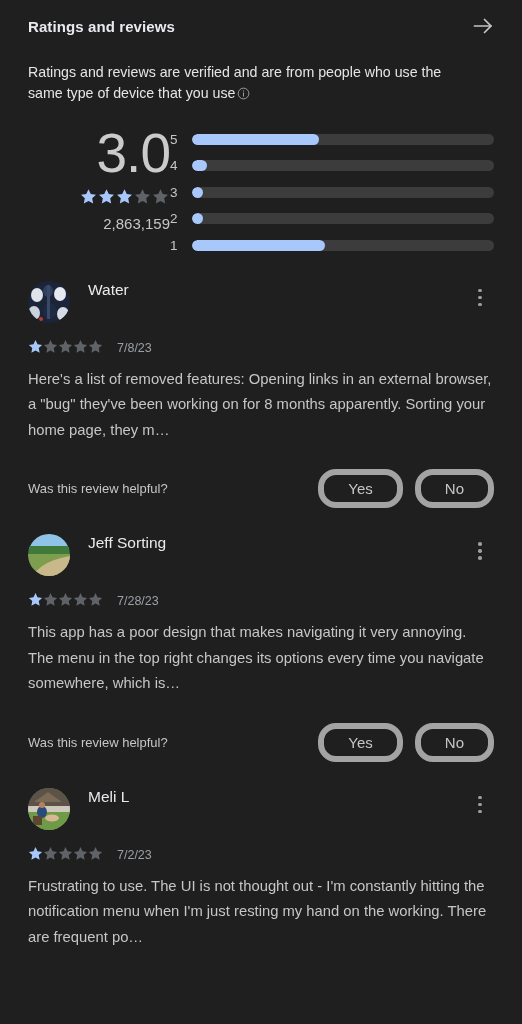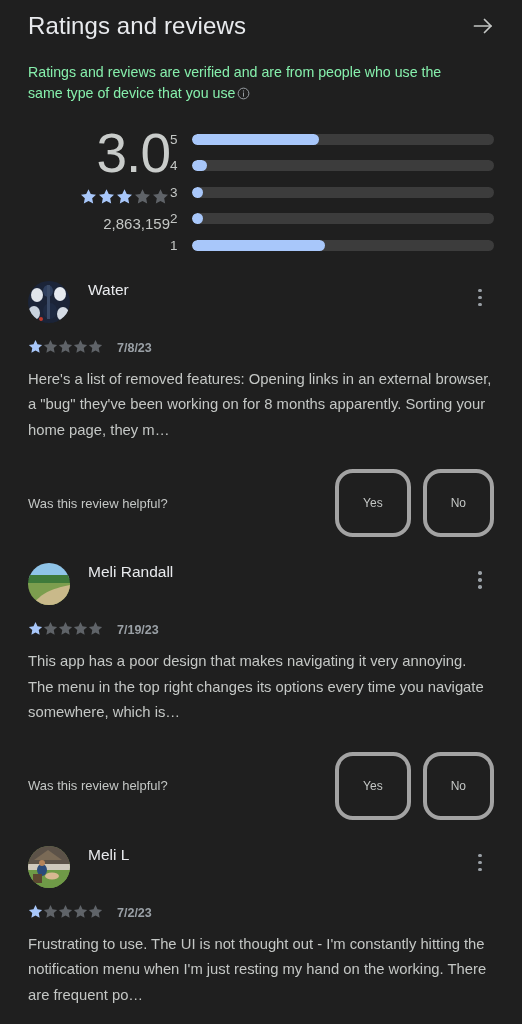--- a/index.html
+++ b/index.html
@@ -10,32 +10,32 @@
     overflow: hidden;
   }
   .page { width: 522px; height: 1024px; position: relative; }
 
   
   .header {
     display: flex; align-items: center; justify-content: space-between;
     padding: 8px 24px 0 28px; height: 44px;
   }
   .header-title {
-    font-size: 24px; font-weight: 400; color: #e8eaed;
+    font-size: 15px; font-weight: 700; color: #e8eaed;
     letter-spacing: 0.1px;
   }
   .arrow-btn {
     width: 30px; height: 30px; display: flex;
     align-items: center; justify-content: center; cursor: pointer;
   }
 
   
   .verified-note {
     padding: 18px 28px 0 28px;
-    font-size: 14.2px; line-height: 21px; color: #86efac;
+    font-size: 14.2px; line-height: 21px; color: #e5e5e5;
     max-width: 494px;
   }
   .info-icon { display: inline-block; vertical-align: -2px; margin-left: 2px; }
 
   
   .summary { display: flex; padding: 14px 28px 0 28px; }
   .summary-left { width: 142px; padding-top: 2px; text-align: right; }
   .score {
     font-size: 55px; line-height: 62px; font-weight: 300;
     color: #c9ccca; letter-spacing: -1px;
@@ -73,39 +73,39 @@
   .avatar svg { display: block; }
   .reviewer-name {
     margin-left: 18px; font-size: 15.5px; color: #e8eaed; flex: 1;
   }
   .kebab {
     width: 28px; height: 34px; display: flex; flex-direction: column;
     align-items: center; justify-content: center; gap: 3.5px; cursor: pointer;
   }
   .kebab i { width: 3.6px; height: 3.6px; border-radius: 50%; background: #9aa0a6; display: block; }
 
-  .review-meta { display: flex; align-items: center; margin-bottom: 10px; font-weight: bold; }
+  .review-meta { display: flex; align-items: center; margin-bottom: 10px; }
   .review-stars { line-height: 1; }
   .review-stars svg { margin-right: 0px; }
   .review-date { margin-left: 14px; font-size: 12.5px; color: #9aa0a6; }
 
   .review-body {
     font-size: 14.8px; line-height: 25.5px; color: #c4c7c5;
     max-width: 468px;
   }
 
   .helpful-row {
     display: flex; align-items: center; justify-content: space-between;
     margin-top: 26px; margin-bottom: 22px;
   }
   .helpful-text { font-size: 13px; color: #c4c7c5; }
   .helpful-btns { display: flex; gap: 12px; }
   .pill {
-    border: 4px solid #a3a3a3; border-radius: 18px;
-    padding: 23px 24px; font-size: 12px; color: #c4c7c5;
+    border: 6px solid #a3a3a3; border-radius: 18px;
+    padding: 5px 24px; font-size: 15px; color: #c4c7c5;
     background: transparent; cursor: pointer;
     font-family: "Liberation Sans", sans-serif;
   }
 </style>
 </head>
 <body>
 
 <div class="page">
 
   <div class="header">
@@ -227,40 +227,40 @@
         <div class="review-head">
           <div class="avatar">
             <svg width="42" height="42" viewBox="0 0 42 42">
               <defs></defs>
               <rect x="0" y="0" width="42" height="16" fill="#8fc4e8"></rect>
               <rect x="0" y="12" width="42" height="10" fill="#3f7a3a"></rect>
               <rect x="0" y="20" width="42" height="22" fill="#7c9e4e"></rect>
               <path d="M4 42 C14 30 22 26 42 22 L42 42 Z" fill="#c9b98a"></path>
             </svg>
           </div>
-          <div class="reviewer-name">Meli Randall</div>
+          <div class="reviewer-name">Jeff Sorting</div>
           <div class="kebab">
             <i></i>
             <i></i>
             <i></i>
           </div>
         </div>
         <div class="review-meta">
           <div class="review-stars"><svg width="15" height="15" viewBox="0 0 24 24">
               <path d="M12 1.6 15.2 8.5 22.6 9.4 17.2 14.5 18.6 21.9 12 18.3 5.4 21.9 6.8 14.5 1.4 9.4 8.8 8.5Z" fill="#a8c7fa"></path>
             </svg><svg width="15" height="15" viewBox="0 0 24 24">
               <path d="M12 1.6 15.2 8.5 22.6 9.4 17.2 14.5 18.6 21.9 12 18.3 5.4 21.9 6.8 14.5 1.4 9.4 8.8 8.5Z" fill="#5f6368"></path>
             </svg><svg width="15" height="15" viewBox="0 0 24 24">
               <path d="M12 1.6 15.2 8.5 22.6 9.4 17.2 14.5 18.6 21.9 12 18.3 5.4 21.9 6.8 14.5 1.4 9.4 8.8 8.5Z" fill="#5f6368"></path>
             </svg><svg width="15" height="15" viewBox="0 0 24 24">
               <path d="M12 1.6 15.2 8.5 22.6 9.4 17.2 14.5 18.6 21.9 12 18.3 5.4 21.9 6.8 14.5 1.4 9.4 8.8 8.5Z" fill="#5f6368"></path>
             </svg><svg width="15" height="15" viewBox="0 0 24 24">
               <path d="M12 1.6 15.2 8.5 22.6 9.4 17.2 14.5 18.6 21.9 12 18.3 5.4 21.9 6.8 14.5 1.4 9.4 8.8 8.5Z" fill="#5f6368"></path>
             </svg></div>
-          <div class="review-date">7/19/23</div>
+          <div class="review-date">7/28/23</div>
         </div>
         <div class="review-body">This app has a poor design that makes navigating it very annoying. The menu in the top right changes its options every time you navigate somewhere, which is…</div>
         <div class="helpful-row">
           <div class="helpful-text">Was this review helpful?</div>
           <div class="helpful-btns">
             <button class="pill">Yes</button>
             <button class="pill">No</button>
           </div>
         </div>
       </div>

